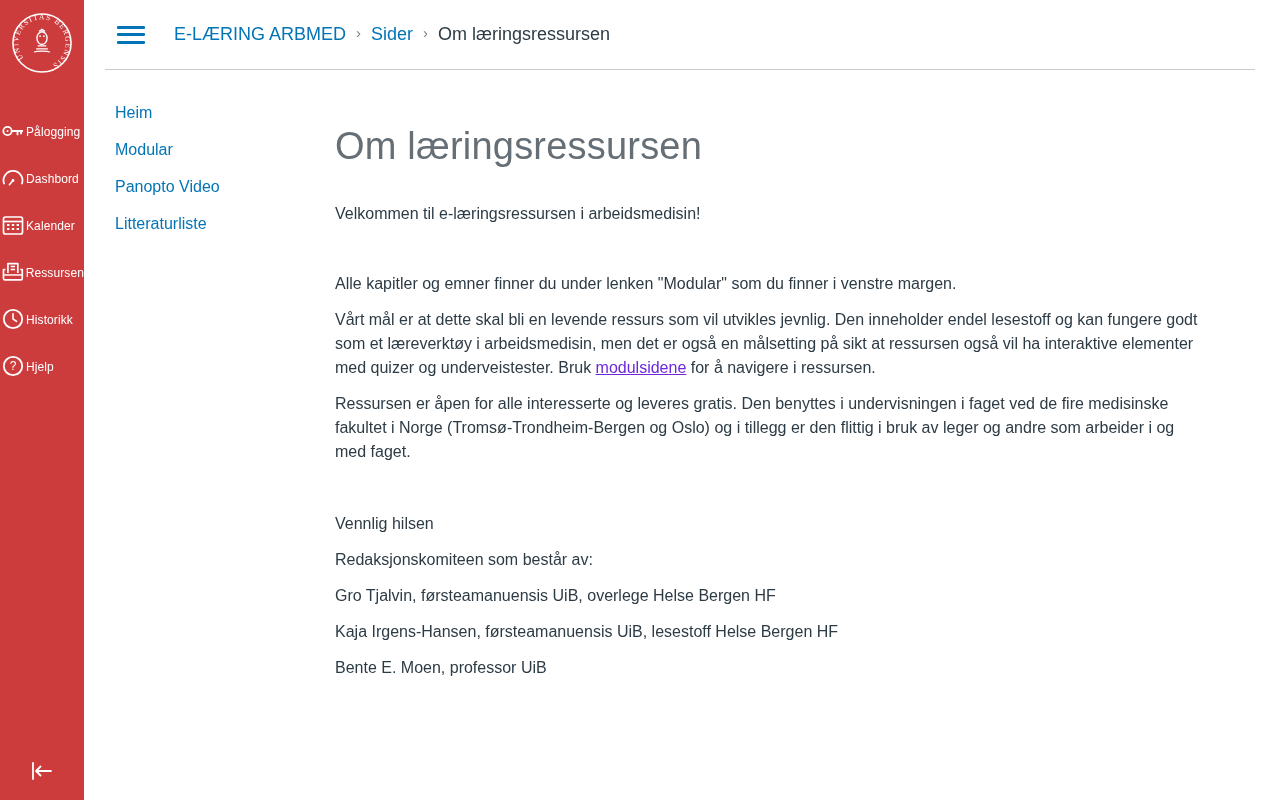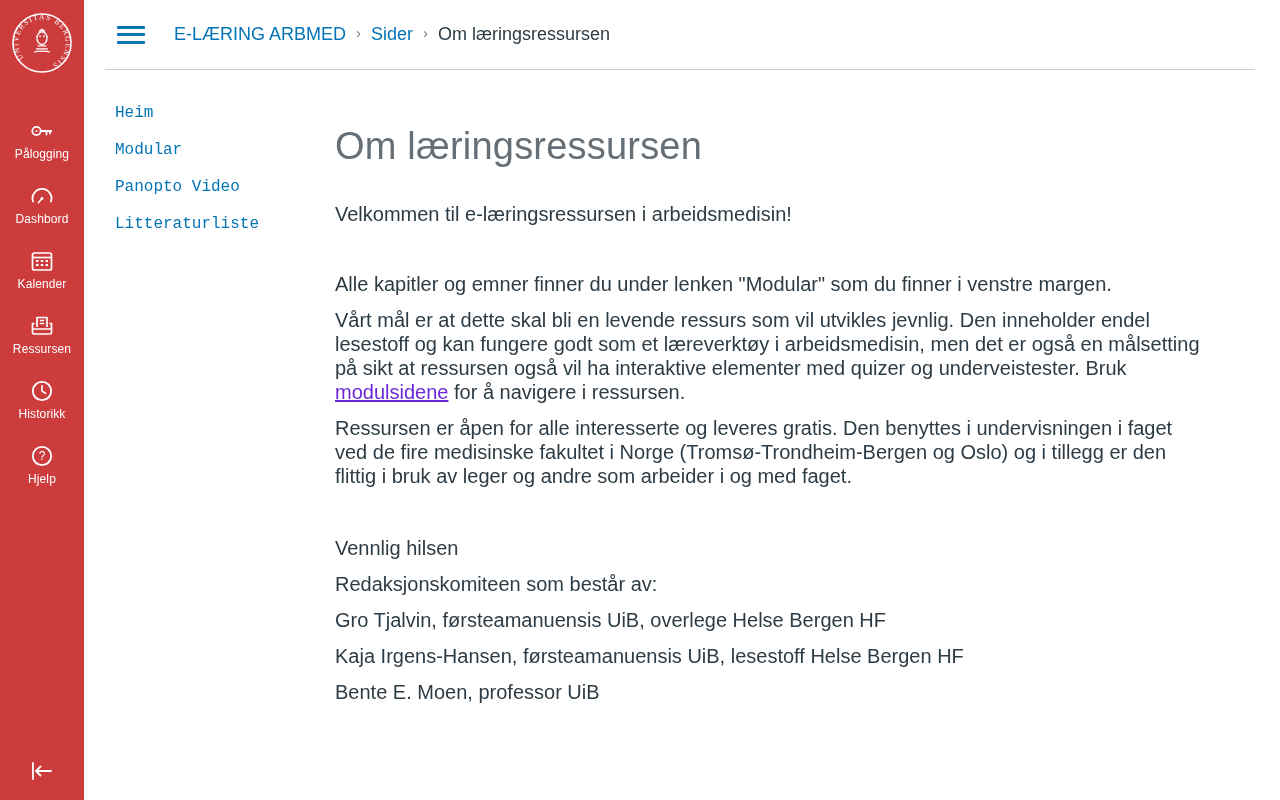--- a/index.html
+++ b/index.html
@@ -11,21 +11,21 @@
   }
   
   .global-nav {
     position: fixed; left: 0; top: 0; width: 84px; height: 800px;
     background: #cd3c3d;
     display: flex; flex-direction: column; align-items: center;
   }
   .brand-seal { margin-top: 12px; width: 62px; height: 62px; flex: none; }
   .gnav-list { list-style: none; margin-top: 42px; width: 100%; }
   .gnav-item {
-    display: flex; flex-direction: column; align-items: center;
+    display: flex; align-items: center;
     width: 100%; padding: 2px 0; margin-bottom: 17px; cursor: pointer;
   }
   .gnav-item svg { width: 26px; height: 26px; display: block; }
   .gnav-label {
     margin-top: 3px; font-size: 12px; line-height: 15px; color: #ffffff;
     text-align: center; letter-spacing: .1px;
   }
   .collapse-btn {
     margin-top: auto; margin-bottom: 12px; align-self: center;
     background: none; border: none; cursor: pointer; padding: 4px;
@@ -49,32 +49,32 @@
     border-radius: 1px; margin: 4.5px 0;
   }
   .breadcrumb { margin-left: 25px; font-size: 18px; display: flex; align-items: flex-start; white-space: nowrap; }
   .breadcrumb a { color: #0374b5; text-decoration: none; cursor: pointer; }
   .crumb-sep { color: #73818c; margin: 0 10px; font-size: 15px; }
   .crumb-current { color: #2d3b45; }
 
   .content-row { display: flex; flex: 1; min-height: 0; }
 
   
-  .course-nav { width: 251px; flex: none; padding: 35px 0 0 31px; font-family: Liberation Mono, monospace; }
+  .course-nav { width: 251px; flex: none; padding: 35px 0 0 31px; }
   .course-nav ul { list-style: none; }
   .course-nav li { margin-bottom: 21px; line-height: 16px; }
   .course-nav a { color: #0374b5; font-size: 16px; text-decoration: none; cursor: pointer; }
 
   
   .article { flex: 1; padding: 56px 72px 0 0; }
   .page-title {
     font-size: 38px; line-height: 40px; font-weight: normal;
     color: #666e76; letter-spacing: .2px; margin: 0 0 36px;
   }
-  .article p { font-size: 20px; line-height: 24px; margin: 0 0 12px; }
+  .article p { font-size: 16px; line-height: 24px; margin: 0 0 12px; }
   .article a { color: #6d28d9; text-decoration: underline; cursor: pointer; }
   .gap-a { height: 34px; }
   .gap-b { height: 36px; }
 </style>
 </head>
 <body>
 
 <nav class="global-nav">
   <svg class="brand-seal" viewBox="0 0 64 64">
     <circle cx="32" cy="32" r="30" fill="none" stroke="#ffffff" stroke-width="1.6"></circle>

